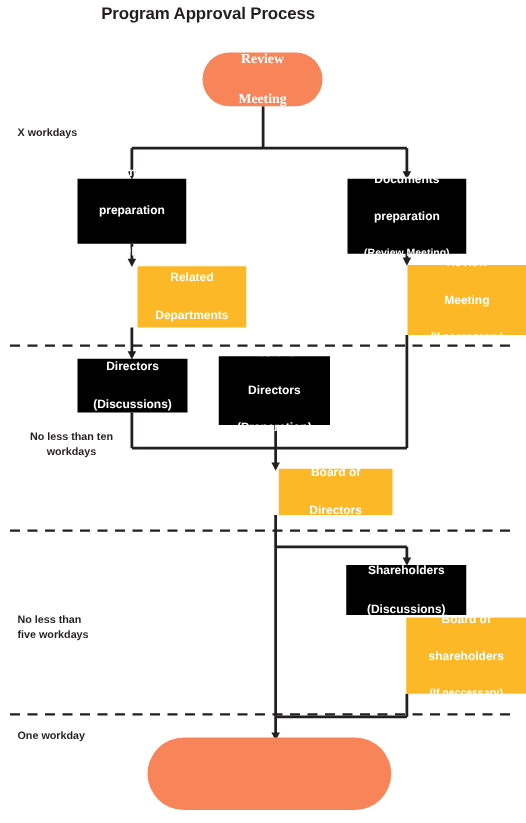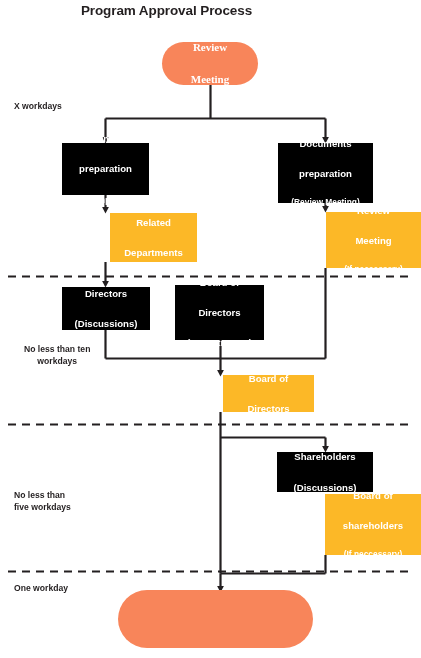--- a/index.html
+++ b/index.html
@@ -153,21 +153,21 @@
 </div>
 
 <div class="node gray" style="left:62px; top:287px; width:88px; height:43px;">
   <span class="ln">Directors</span>
   <span class="ln">(Discussions)</span>
 </div>
 
 <div class="node gray" style="left:175px; top:285px; width:89px; height:55px;">
   <span class="ln">Board of</span>
   <span class="ln">Directors</span>
-  <span class="ln">(Departments)</span>
+  <span class="ln">(Preparation)</span>
 </div>
 
 <div class="node amber" style="left:175px; top:375px; width:91px; height:37px;">
   <span class="ln">Board of</span>
   <span class="ln">Directors</span>
 </div>
 
 <div class="node gray" style="left:277px; top:452px; width:96px; height:40px;">
   <span class="ln">Shareholders</span>
   <span class="ln">(Discussions)</span>

